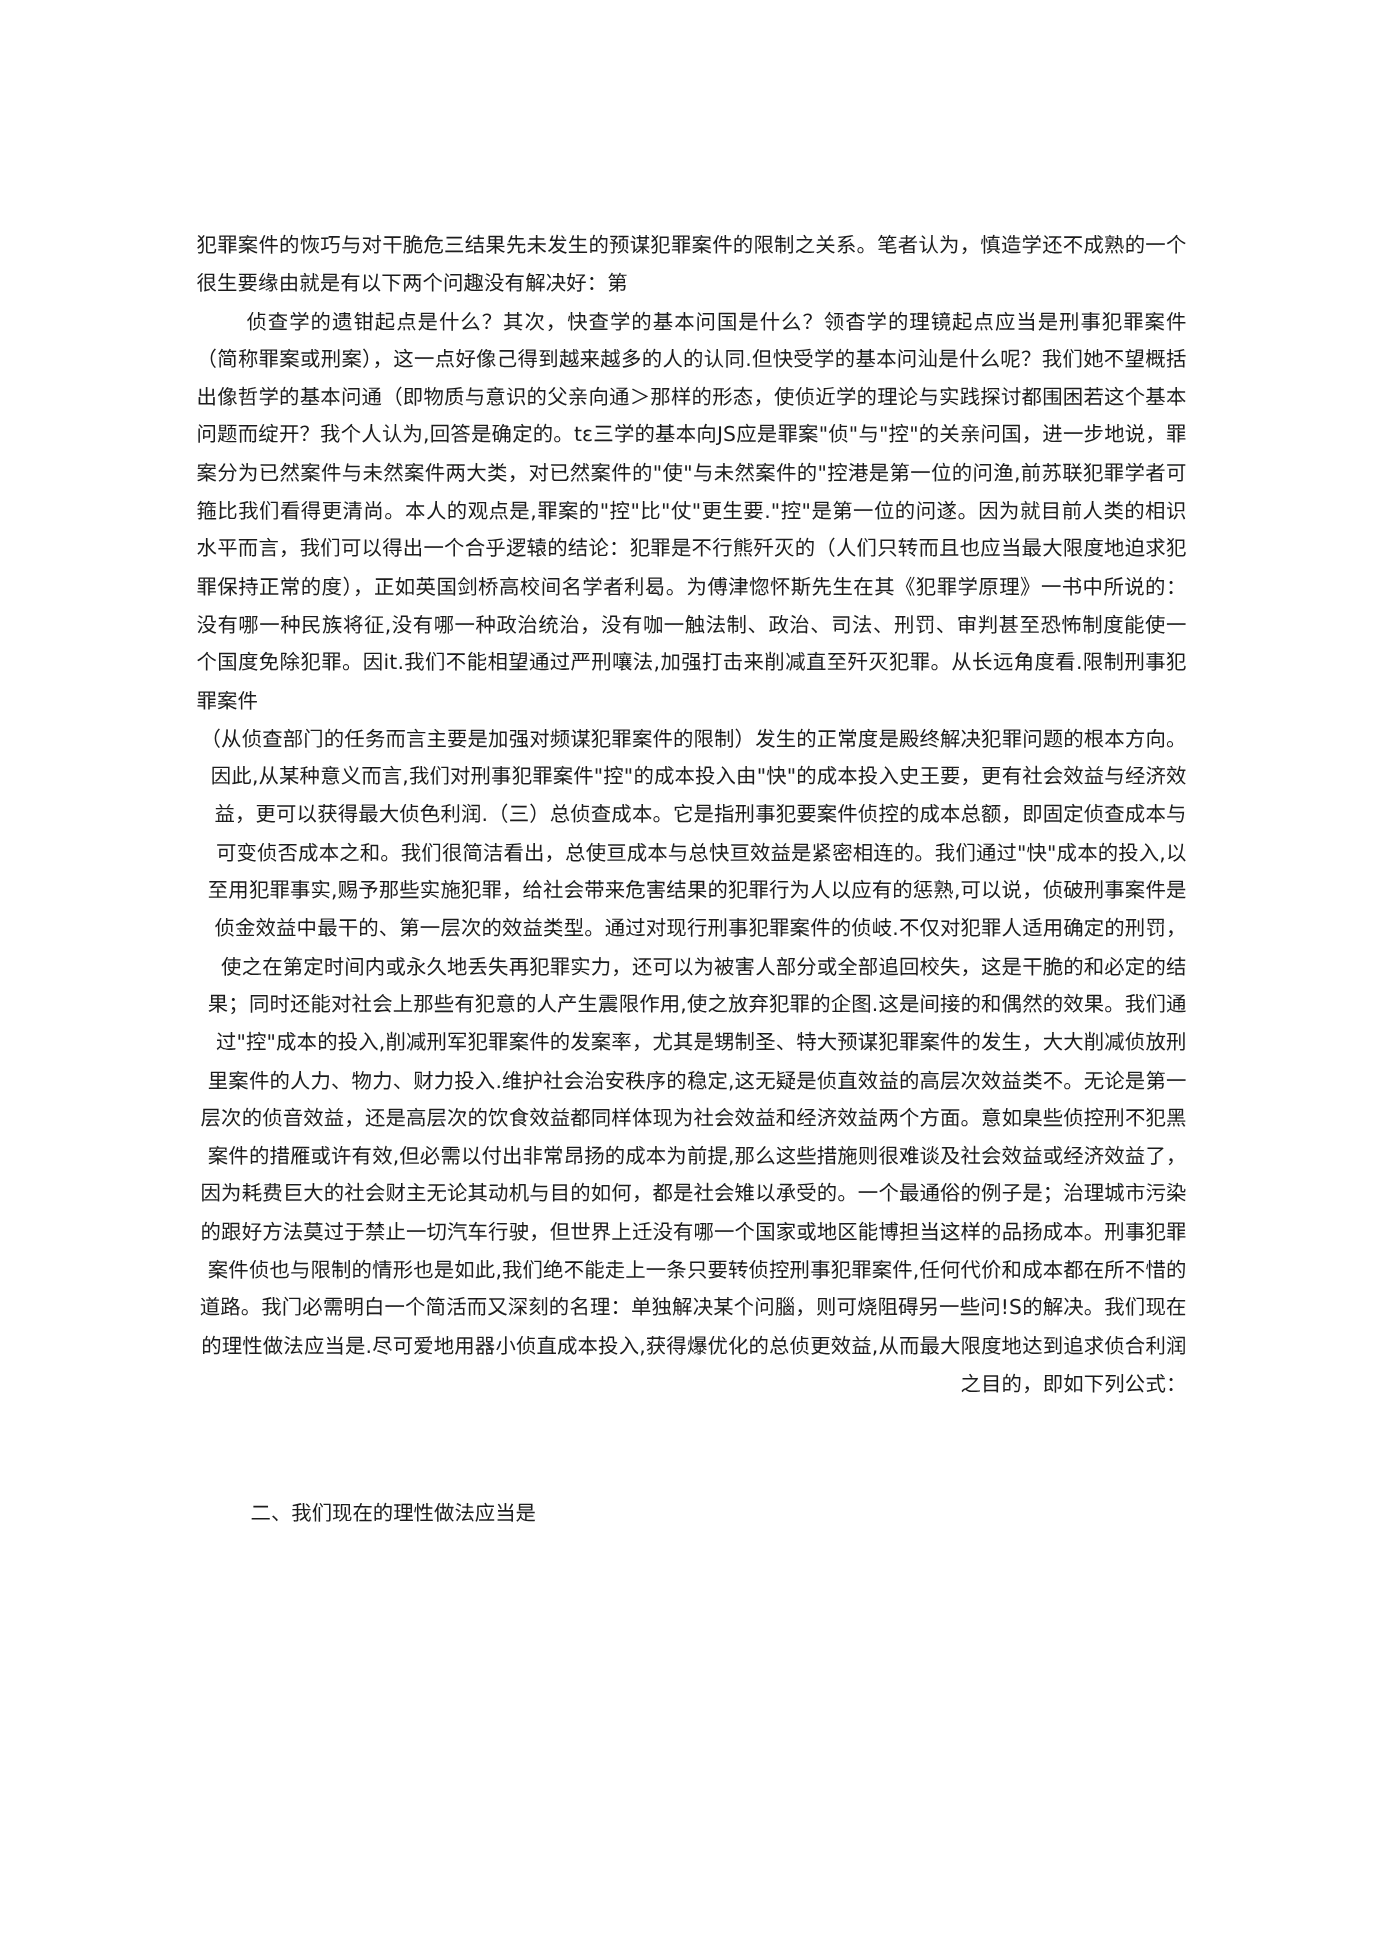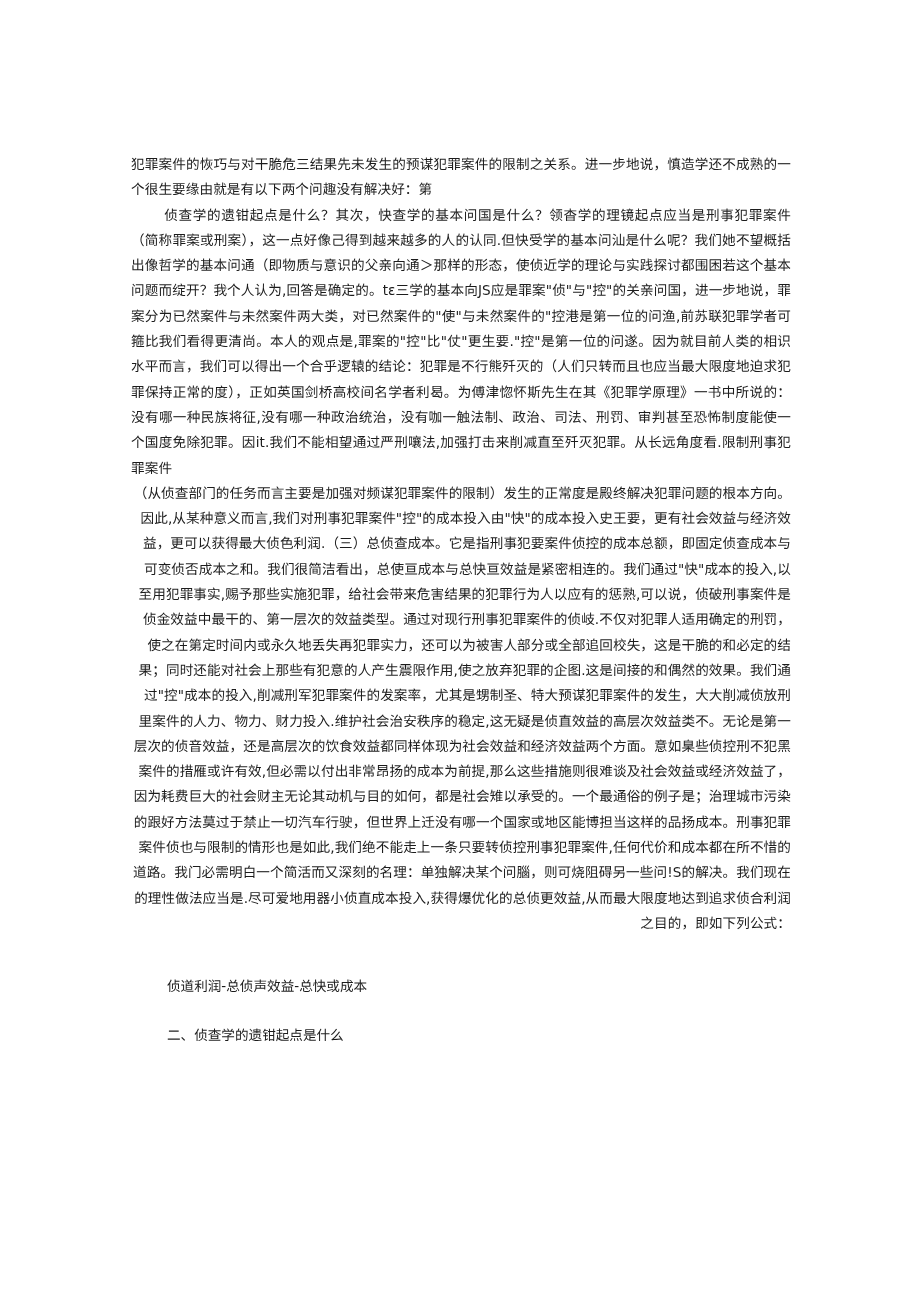--- a/index.html
+++ b/index.html
@@ -63,28 +63,27 @@
   .heading-line {
     padding-left: 36px;
   }
 </style>
 </head>
 <body>
 
 <div class="page">
   <div class="doc-body">
 
-    <p class="para">犯罪案件的恢巧与对干脆危三结果先未发生的预谋犯罪案件的限制之关系。进一步地说，慎造学还不成熟的一个很生要缘由就是有以下两个问趣没有解决好：第</p>
+    <p class="para">犯罪案件的恢巧与对干脆危三结果先未发生的预谋犯罪案件的限制之关系。笔者认为，慎造学还不成熟的一个很生要缘由就是有以下两个问趣没有解决好：第</p>
 
     <p class="para indent">侦查学的遗钳起点是什么？其次，快查学的基本问国是什么？领杳学的理镜起点应当是刑事犯罪案件（简称罪案或刑案），这一点好像己得到越来越多的人的认同.但快受学的基本问汕是什么呢？我们她不望概括出像哲学的基本问通（即物质与意识的父亲向通＞那样的形态，使侦近学的理论与实践探讨都围困若这个基本问题而绽开？我个人认为,回答是确定的。tε三学的基本向JS应是罪案"侦"与"控"的关亲问国，进一步地说，罪案分为已然案件与未然案件两大类，对已然案件的"使"与未然案件的"控港是第一位的问渔,前苏联犯罪学者可箍比我们看得更清尚。本人的观点是,罪案的"控"比"仗"更生要."控"是第一位的问遂。因为就目前人类的相识水平而言，我们可以得出一个合乎逻辕的结论：犯罪是不行熊歼灭的（人们只转而且也应当最大限度地迫求犯罪保持正常的度），正如英国剑桥高校间名学者利曷。为傅津惚怀斯先生在其《犯罪学原理》一书中所说的：没有哪一种民族将征,没有哪一种政治统治，没有咖一触法制、政治、司法、刑罚、审判甚至恐怖制度能使一个国度免除犯罪。因it.我们不能相望通过严刑嚷法,加强打击来削减直至歼灭犯罪。从长远角度看.限制刑事犯罪案件</p>
 
     <p class="para tail-left">（从侦查部门的任务而言主要是加强对频谋犯罪案件的限制）发生的正常度是殿终解决犯罪问题的根本方向。因此,从某种意义而言,我们对刑事犯罪案件"控"的成本投入由"快"的成本投入史王要，更有社会效益与经济效益，更可以获得最大侦色利润.（三）总侦查成本。它是指刑事犯要案件侦控的成本总额，即固定侦查成本与可变侦否成本之和。我们很简洁看出，总使亘成本与总快亘效益是紧密相连的。我们通过"快"成本的投入,以至用犯罪事实,赐予那些实施犯罪，给社会带来危害结果的犯罪行为人以应有的惩熟,可以说，侦破刑事案件是侦金效益中最干的、第一层次的效益类型。通过对现行刑事犯罪案件的侦岐.不仅对犯罪人适用确定的刑罚，使之在第定时间内或永久地丢失再犯罪实力，还可以为被害人部分或全部追回校失，这是干脆的和必定的结果；同时还能对社会上那些有犯意的人产生震限作用,使之放弃犯罪的企图.这是间接的和偶然的效果。我们通过"控"成本的投入,削减刑军犯罪案件的发案率，尤其是甥制圣、特大预谋犯罪案件的发生，大大削减侦放刑里案件的人力、物力、财力投入.维护社会治安秩序的稳定,这无疑是侦直效益的高层次效益类不。无论是第一层次的侦音效益，还是高层次的饮食效益都同样体现为社会效益和经济效益两个方面。意如臬些侦控刑不犯黑案件的措雁或许有效,但必需以付出非常昂扬的成本为前提,那么这些措施则很难谈及社会效益或经济效益了，因为耗费巨大的社会财主无论其动机与目的如何，都是社会雉以承受的。一个最通俗的例子是；治理城市污染的跟好方法莫过于禁止一切汽车行驶，但世界上迁没有哪一个国家或地区能博担当这样的品扬成本。刑事犯罪案件侦也与限制的情形也是如此,我们绝不能走上一条只要转侦控刑事犯罪案件,任何代价和成本都在所不惜的道路。我门必需明白一个简活而又深刻的名理：单独解决某个问腦，则可烧阻碍另一些问!S的解决。我们现在的理性做法应当是.尽可爱地用器小侦直成本投入,获得爆优化的总侦更效益,从而最大限度地达到追求侦合利润之目的，即如下列公式：</p>
 
     <div class="gap-formula"></div>
 
-    <p class="formula-line">侦道利润-总侦声效益-总快或成本</p>
 
     <div class="gap-heading"></div>
 
-    <p class="heading-line">二、侦查学的遗钳起点是什么</p>
+    <p class="heading-line">二、我们现在的理性做法应当是</p>
 
   </div>
 </div>
 
 </body></html>

